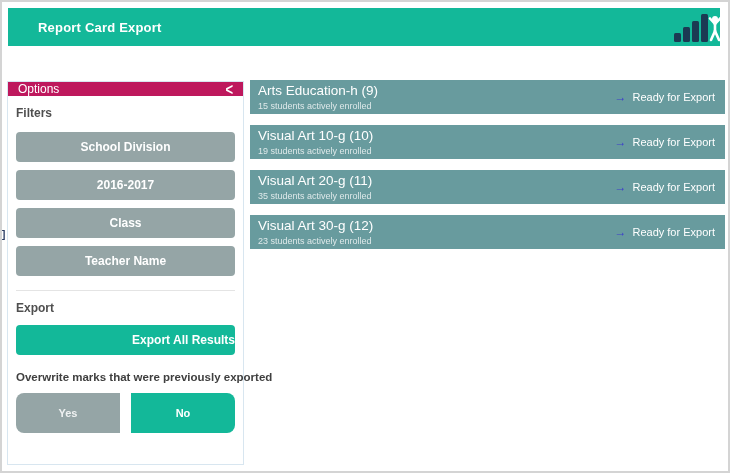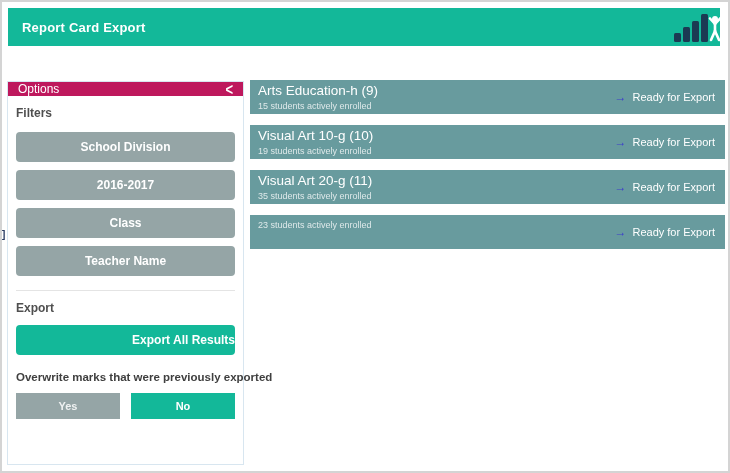--- a/index.html
+++ b/index.html
@@ -8,21 +8,21 @@
     background:#ffffff;font-family:"Liberation Sans", sans-serif;
     -webkit-font-smoothing:antialiased;
   }
   .frame{position:absolute;inset:0;border:2px solid #d4d4d4;background:#fff;box-sizing:border-box;}
 
   
   .app-header{
     position:absolute;left:6px;top:6px;right:8px;height:38px;
     background:#13b899;display:flex;align-items:center;overflow:hidden;
   }
-  .app-title{color:#ffffff;font-size:13px;font-weight:bold;padding-left:14px;letter-spacing:.2px;}
+  .app-title{color:#ffffff;font-size:13px;font-weight:bold;padding-left:30px;letter-spacing:.2px;}
   .logo{position:absolute;right:-3px;bottom:3px;width:52px;height:33px;}
 
   
   .sidebar{
     position:absolute;left:5px;top:79px;width:237px;bottom:6px;
     background:#ffffff;border:1px solid #d8e6f0;box-sizing:border-box;
   }
   .options-bar{
     height:14px;background:#be185d;color:#fff;display:flex;align-items:center;
     justify-content:space-between;padding:0 10px;font-size:12px;
@@ -33,21 +33,21 @@
   .filter-btn,.export-btn{
     display:block;width:100%;height:30px;line-height:30px;text-align:center;
     border:none;border-radius:4px;color:#fff;font-size:12px;font-weight:bold;
     font-family:"Liberation Sans", sans-serif;cursor:pointer;box-sizing:border-box;padding:0;
   }
   .filter-btn{background:#95a5a6;margin-top:8px;}
   .filter-btn:first-of-type{margin-top:12px;}
   .divider{border-top:1px solid #e4e4e4;margin-top:14px;}
   .export-btn{background:#13b899;margin-top:10px;text-align:right;}
   .overwrite-label{font-size:11.5px;font-weight:bold;color:#3f3f3f;margin-top:16px;white-space:nowrap;}
-  .toggle{display:flex;height:26px;border-radius:0;overflow:hidden;margin-top:10px;gap:11px;}
+  .toggle{display:flex;height:40px;border-radius:8px;overflow:hidden;margin-top:10px;gap:11px;}
   .toggle .seg{
     flex:1;display:flex;align-items:center;justify-content:center;
     background:#95a5a6;color:rgba(255,255,255,.85);font-size:11px;font-weight:bold;cursor:pointer;
   }
   .toggle .seg.selected{background:#13b899;color:#ffffff;}
 
   
   .main{position:absolute;left:248px;top:78px;right:3px;bottom:0;}
   .row{
     position:relative;height:34px;background:#689b9e;margin-bottom:11px;
@@ -151,20 +151,21 @@
       <div class="row">
         <div class="row-title">Visual Art 20-g (11)</div>
         <div class="row-sub">35 students actively enrolled</div>
         <div class="row-status">
           <span class="arrow">→</span>
           <span class="status-text">Ready for Export</span>
         </div>
       </div>
 
       <div class="row">
+        <div class="row-title">Visual Art 30-g (12)</div>
         <div class="row-sub">23 students actively enrolled</div>
         <div class="row-status">
           <span class="arrow">→</span>
           <span class="status-text">Ready for Export</span>
         </div>
       </div>
     </main>
 
   <span class="artifact">]</span>
 </div>

